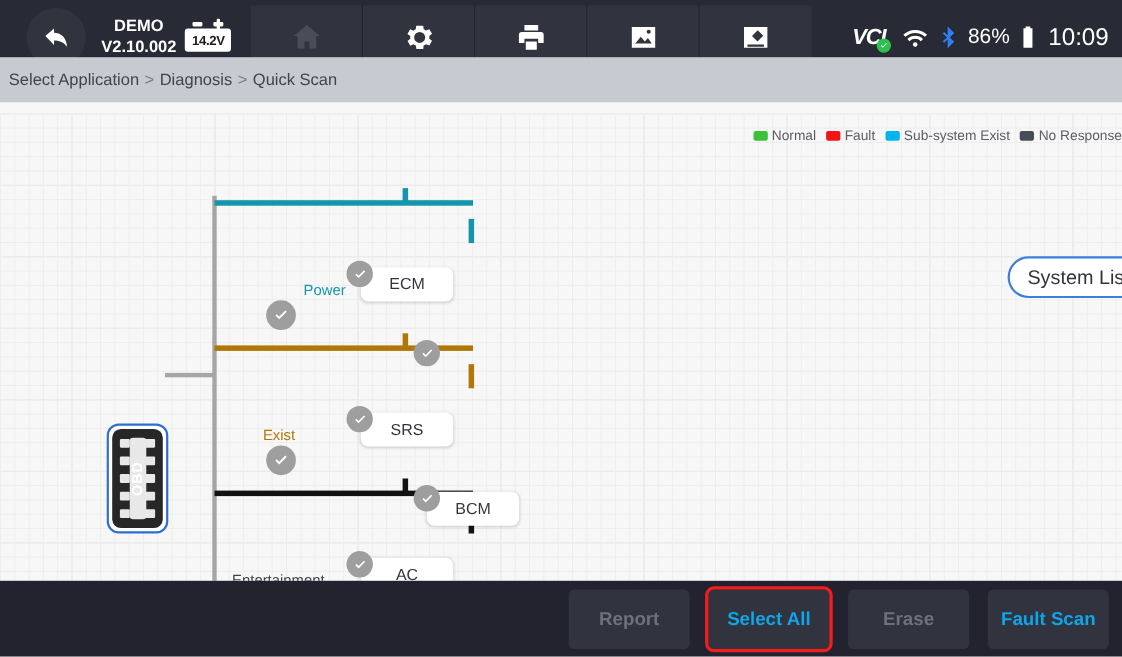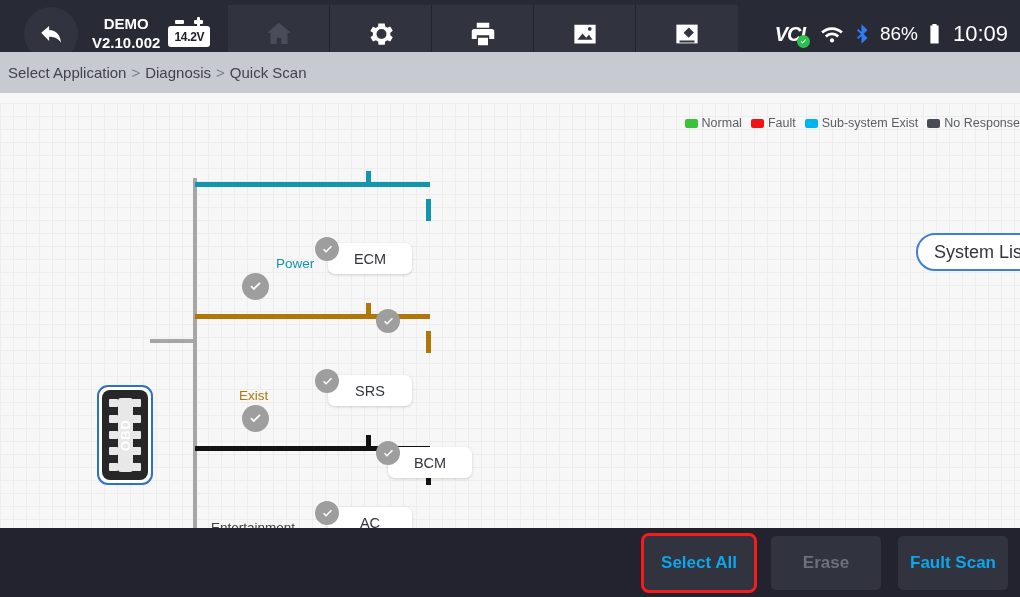--- a/index.html
+++ b/index.html
@@ -425,18 +425,19 @@
       </div>
     <div class="chk c-ac">
       <svg viewBox="0 0 24 24">
           <path d="M9.6 17.2 4.8 12.4l1.7-1.7 3.1 3.1 7.9-7.9 1.7 1.7z"></path>
         </svg>
       </div>
 
   </div>
 
   <div class="footer">
+    <div class="fbtn disabled">Report</div>
     <div class="fbtn focused">Select All</div>
     <div class="fbtn disabled">Erase</div>
     <div class="fbtn">Fault Scan</div>
   </div>
 
 </div>
 
 </body></html>

